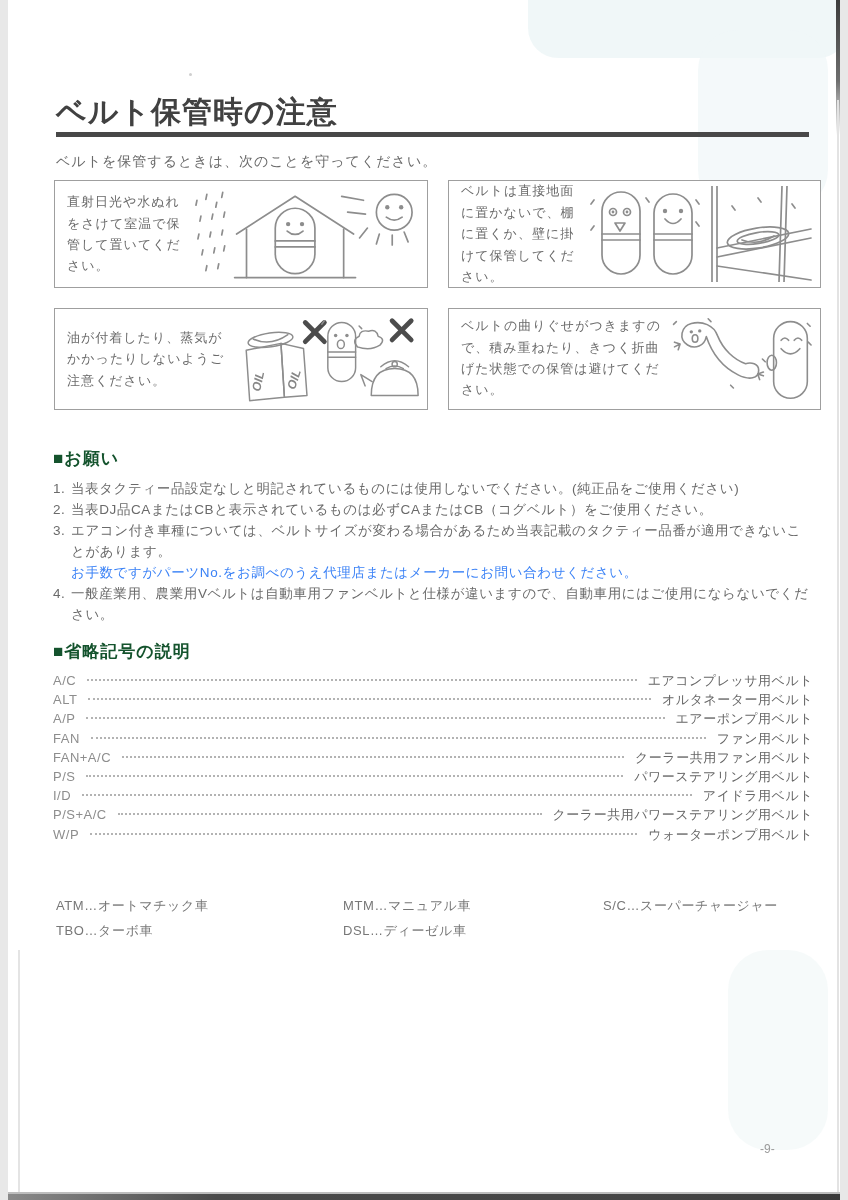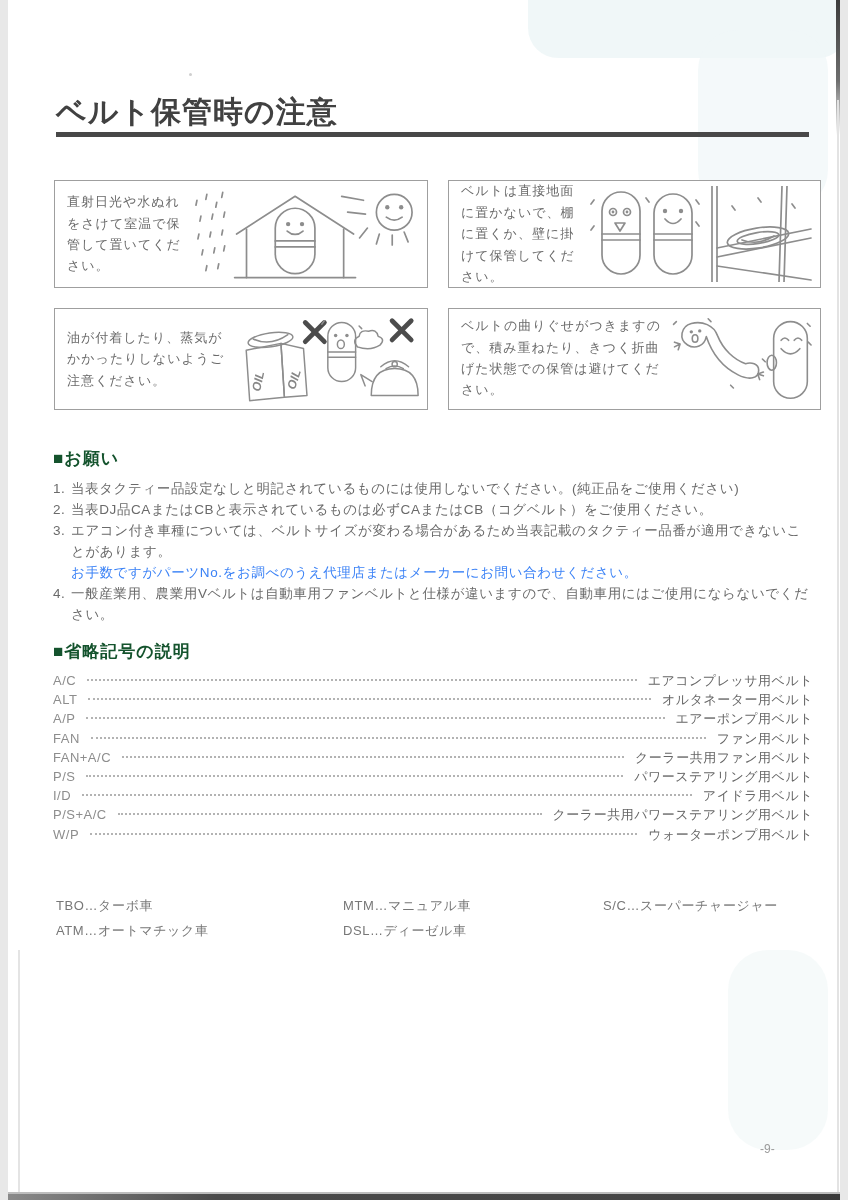--- a/index.html
+++ b/index.html
@@ -84,20 +84,21 @@
   <div class="edge-right-dark"></div>
   <div class="edge-right-light"></div>
   <div class="edge-left-light"></div>
   <div class="edge-bottom"></div>
   <div class="speck" style="left:181px;top:73px"></div>
   <div class="speck" style="left:650px;top:258px"></div>
   <div class="speck" style="left:334px;top:216px"></div>
 
   <div class="title">ベルト保管時の注意</div>
   <div class="title-rule"></div>
+  <div class="intro">ベルトを保管するときは、次のことを守ってください。</div>
 
   <div class="boxes">
 
     <div class="storage-box">
       <div class="box-text w112">直射日光や水ぬれをさけて室温で保管して置いてください。</div>
       <div class="box-art">
         <svg viewBox="0 0 230 96">
           <g class="ln" stroke-width="1.5">
             <line x1="6" y1="14" x2="5" y2="19"></line>
               <line x1="16" y1="8" x2="15" y2="13"></line>
@@ -333,22 +334,22 @@
       <div class="abbr-row">
         <span class="abbr-code">W/P</span>
         <span class="dotted-leader"></span>
         <span class="abbr-meaning">ウォーターポンプ用ベルト</span>
       </div>
     </div>
   </div>
 
   <div class="vehicle">
     <div class="vehicle-col">
+      <div>ATM…オートマチック車</div>
       <div>TBO…ターボ車</div>
-      <div>ATM…オートマチック車</div>
     </div>
     <div class="vehicle-col">
       <div>MTM…マニュアル車</div>
       <div>DSL…ディーゼル車</div>
     </div>
     <div class="vehicle-col">
       <div>S/C…スーパーチャージャー</div>
     </div>
   </div>
 

